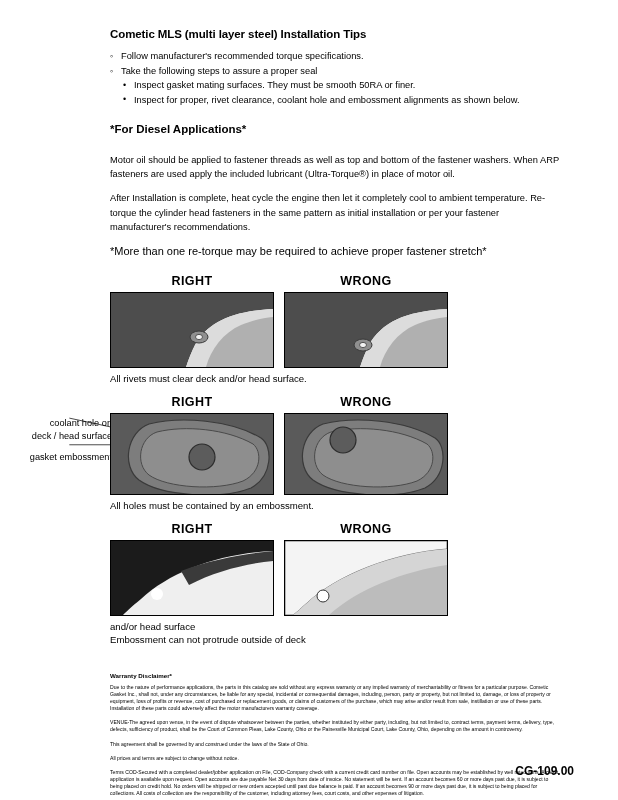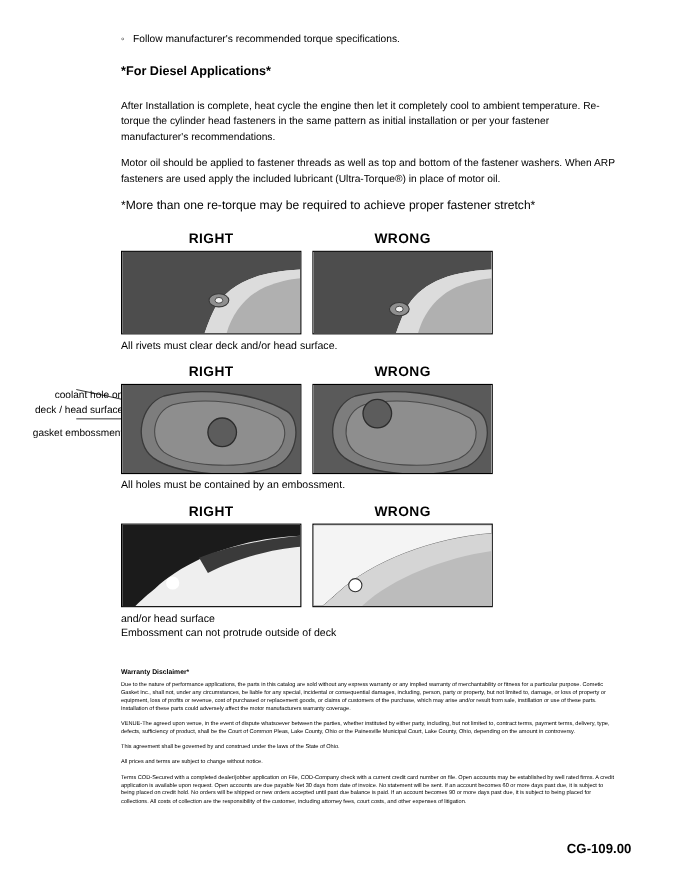--- a/index.html
+++ b/index.html
@@ -164,28 +164,36 @@
     bottom: 22px;
     font-size: 12px;
     font-weight: bold;
   }
 </style>
 </head>
 <body>
 
 <div class="page">
 
+  <h1 class="title">Cometic MLS (multi layer steel) Installation Tips</h1>
 
   <ul class="bullet-list">
     <li><span>Follow manufacturer's recommended torque specifications.</span></li>
+    <li>
+      <span>Take the following steps to assure a proper seal</span>
+      <ul class="sub-list">
+        <li>Inspect gasket mating surfaces.  They must be smooth 50RA or finer.</li>
+        <li>Inspect for proper, rivet clearance, coolant hole and embossment alignments as shown below.</li>
+      </ul>
+    </li>
   </ul>
 
   <h2 class="subhead">*For Diesel Applications*</h2>
+  <p class="para">Motor oil should be applied to fastener threads as well as top and bottom of the fastener washers. When ARP fasteners are used apply the included lubricant (Ultra-Torque®) in place of motor oil.</p>
   <p class="para">After Installation is complete, heat cycle the engine then let it completely cool to ambient temperature. Re-torque the cylinder head fasteners in the same pattern as initial installation or per your fastener manufacturer's recommendations.</p>
-  <p class="para">Motor oil should be applied to fastener threads as well as top and bottom of the fastener washers. When ARP fasteners are used apply the included lubricant (Ultra-Torque®) in place of motor oil.</p>
   <p class="note">*More than one re-torque may be required to achieve proper fastener stretch*</p>
 
   <div class="figures">
 
     <div class="fig-row">
       <div class="fig-col">
         <div class="fig-label">RIGHT</div>
         <div class="fig-box">
           <svg width="162" height="74" viewBox="0 0 162 74">
             <rect x="0" y="0" width="162" height="74" fill="#efefef"></rect>

